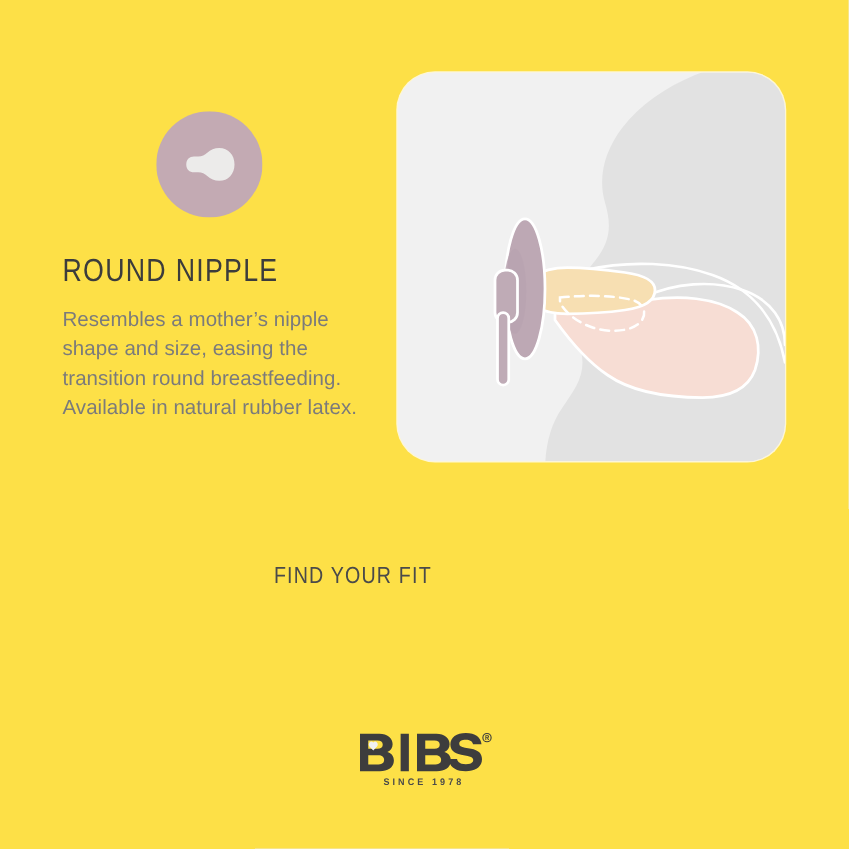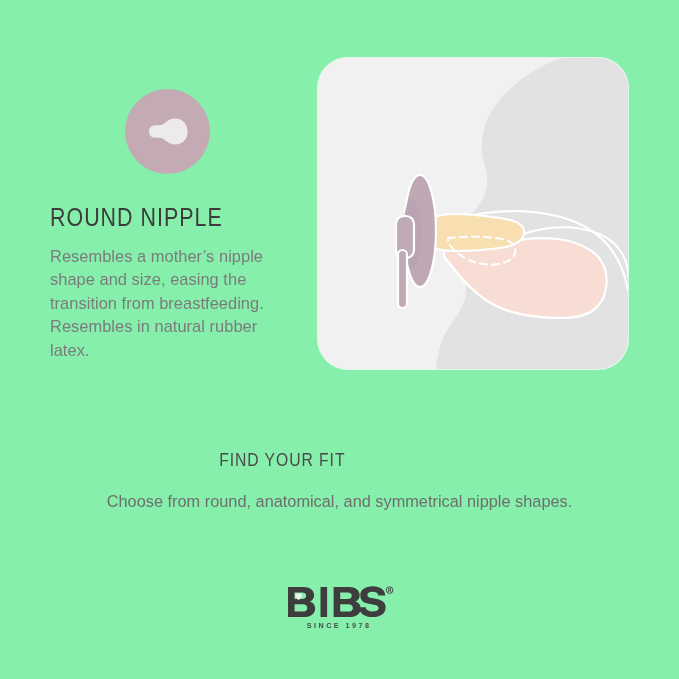--- a/index.html
+++ b/index.html
@@ -2,21 +2,21 @@
 <html><head>
 <meta charset="utf-8">
 <style>
   * { margin:0; padding:0; box-sizing:border-box; }
   html, body {
     width:679px; height:679px;
     background:#ededed;
     font-family:"Liberation Sans", sans-serif;
     overflow:hidden;
   }
-  #root { position:relative; width:679px; height:679px; background:#86efac; }
+  #root { position:relative; width:679px; height:679px; background:#fde047; }
 
   
   .feature-icon {
     position:absolute; left:125px; top:89px;
     width:85px; height:85px;
   }
 
   
   .feature-title {
     position:absolute; left:50px; top:203px;
@@ -102,21 +102,21 @@
                C57.6 29.4 62.6 35.0 62.6 42.5
                C62.6 50.0 57.6 55.6 50.4 55.6
                C46.6 55.6 43.4 54.2 40.8 51.8
                C38.8 50.0 36.6 48.8 33.6 48.8
                L30.2 48.8
                C26.6 48.8 24 46.4 24 42.5 Z" fill="#ecebea"></path>
     </svg>
   </div>
 
   <div class="feature-title">ROUND NIPPLE</div>
-  <div class="feature-desc">Resembles a mother’s nipple shape and size, easing the transition from breastfeeding. Resembles in natural rubber latex.</div>
+  <div class="feature-desc">Resembles a mother’s nipple shape and size, easing the transition round breastfeeding. Available in natural rubber latex.</div>
 
   <div class="illus-panel">
     <svg viewBox="0 0 310 311" xmlns="http://www.w3.org/2000/svg" aria-hidden="true">
       <defs>
         <clipPath id="panelClip">
           <rect x="0" y="0" width="310" height="311" rx="30" ry="30"></rect>
         </clipPath>
       </defs>
       <g clip-path="url(#panelClip)">
         <rect x="0" y="0" width="310" height="311" fill="#f1f1f1"></rect>
@@ -174,21 +174,20 @@
           <rect x="78" y="158" width="18" height="42" rx="8" fill="#bfabb6" stroke="#ffffff" stroke-width="2.2"></rect>
           <rect x="80" y="192" width="9" height="58" rx="4.5" fill="#bfabb6" stroke="#ffffff" stroke-width="2.2"></rect>
         </g>
       </g>
     </svg>
   </div>
 
   <div class="fit-title">
     <span>FIND YOUR FIT</span>
   </div>
-  <div class="fit-sub">Choose from round, anatomical, and symmetrical nipple shapes.</div>
 
   <div class="logo-wrap">
     <div class="logo-mark">
       <svg width="108" height="32" viewBox="0 0 108 32" xmlns="http://www.w3.org/2000/svg" aria-hidden="true">
         <g fill="#3d3d3d">
 
           <path d="M2 1 h15.5 c6.4 0 10.6 3.4 10.6 8.3 0 3.0-1.6 5.2-4.2 6.2 3.2 0.9 5.2 3.4 5.2 6.9 0 5.3-4.4 8.6-11.2 8.6 H2 Z
                    M8.6 6.4 v6.6 h7.4 c2.6 0 4.2-1.3 4.2-3.3 0-2.1-1.6-3.3-4.2-3.3 Z
                    M8.6 18.2 v7.4 h8.1 c2.9 0 4.6-1.4 4.6-3.7 0-2.3-1.7-3.7-4.6-3.7 Z"></path>
 

